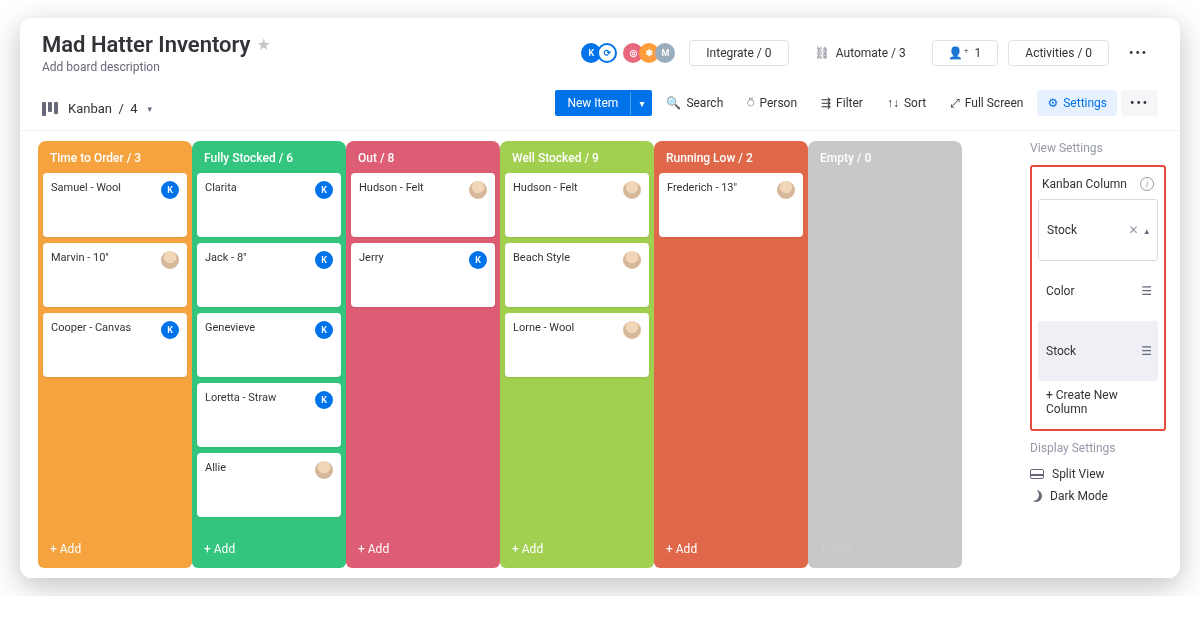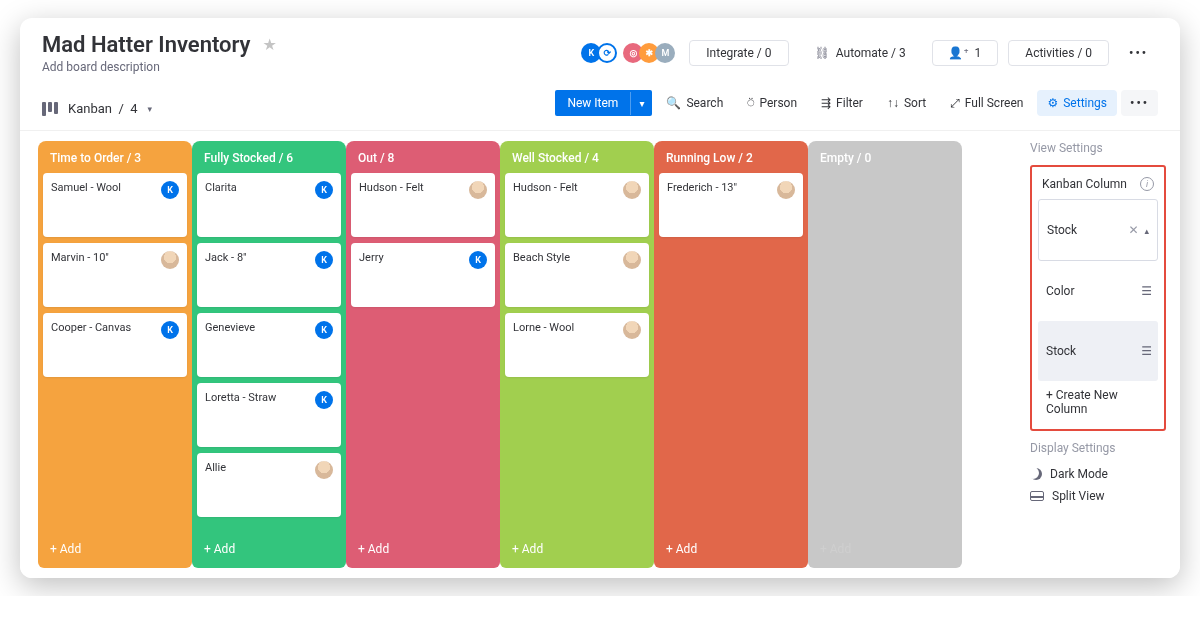--- a/index.html
+++ b/index.html
@@ -2,21 +2,21 @@
 <html><head>
 <meta charset="utf-8">
 <style>
   * { box-sizing: border-box; margin: 0; padding: 0; }
   body { font-family: -apple-system, BlinkMacSystemFont, "Segoe UI", Roboto, Arial, sans-serif; background: #fff; color: #323338; font-size: 13px; }
   .window { width: 1160px; margin: 18px auto; border-radius: 12px; background: #fff; box-shadow: 0 8px 30px rgba(0,0,0,.25); overflow: hidden; height: 560px; display: flex; flex-direction: column; }
 
   
   .hdr { padding: 14px 22px 6px 22px; display: flex; align-items: center; justify-content: space-between; }
   .hdr-left { display:flex; flex-direction:column; gap:3px;}
-  .title-row { display:flex; align-items:center; gap:12px;}
+  .title-row { display:flex; align-items:center; gap:6px;}
   .title { font-size: 22px; font-weight: 600; }
   .star { color: #c4c4c4; font-size: 16px; }
   .desc { color: #676879; font-size: 12px; }
   .hdr-right { display:flex; align-items:center; gap:10px; }
   .pill { border:1px solid #e0e2e8; border-radius:4px; padding:5px 16px; font-size:12px; display:flex; align-items:center; gap:6px; cursor:pointer; background:#fff;}
   .icon-slot { display:inline-flex; align-items:center; justify-content:center; }
   .ghosticon { color:#676879; }
   .avatars { display:flex; align-items:center; }
   .ava { width:20px; height:20px; border-radius:50%; margin-left:-4px; display:flex; align-items:center; justify-content:center; font-size:9px; font-weight:600; color:#fff;}
   .ava.b{background:#0073ea;}
@@ -211,21 +211,21 @@
               <span class="chip face"></span>
             </div>
             <div class="card">
               <span>Jerry</span>
               <span class="chip k">K</span>
             </div>
           </div>
           <div class="add">+ Add</div>
         </div>
         <div class="lane lime">
-          <div class="lane-head">Well Stocked / 4</div>
+          <div class="lane-head">Well Stocked / 9</div>
           <div class="lane-body">
             <div class="card">
               <span>Hudson - Felt</span>
               <span class="chip face"></span>
             </div>
             <div class="card">
               <span>Beach Style</span>
               <span class="chip face"></span>
             </div>
             <div class="card">
@@ -271,24 +271,24 @@
         <div class="sel-row highlight">
           <span>Stock</span>
           <span class="drag">☰</span>
         </div>
         <div class="sel-create">+ Create New Column</div>
       </div>
 
       <div>
         <div class="sp-title" style="margin-bottom:8px;">Display Settings</div>
         <div class="opt">
+          <span class="sv-icon"></span>
+          <span>Split View</span>
+        </div>
+        <div class="opt">
           <span class="moon"></span>
           <span>Dark Mode</span>
         </div>
-        <div class="opt">
-          <span class="sv-icon"></span>
-          <span>Split View</span>
-        </div>
       </div>
     </div>
   </div>
 
 </div>
 
 </body></html>

